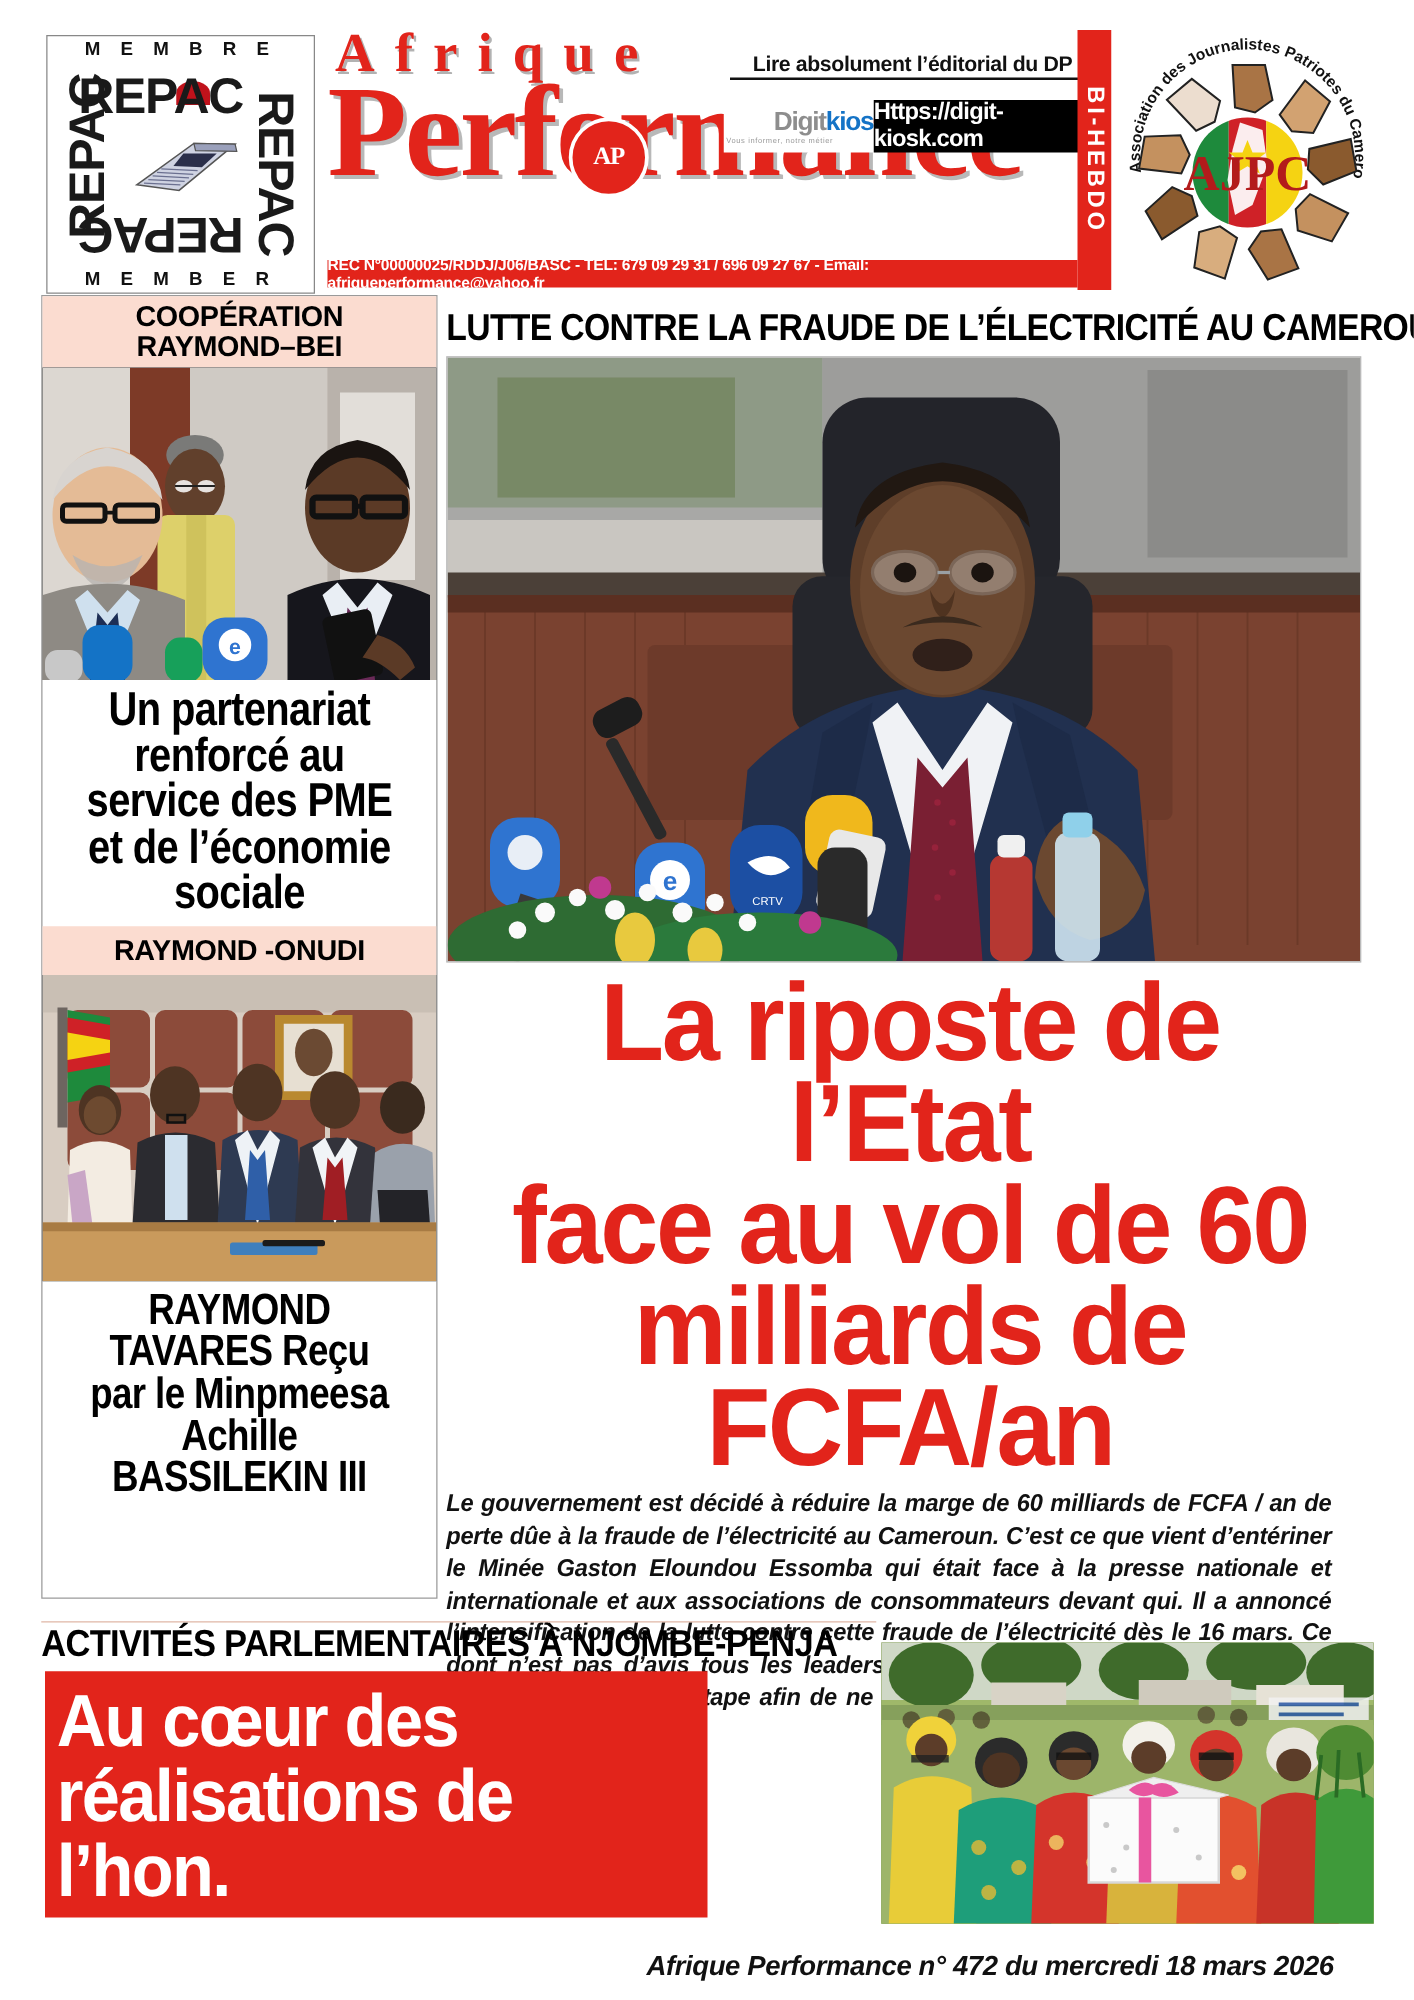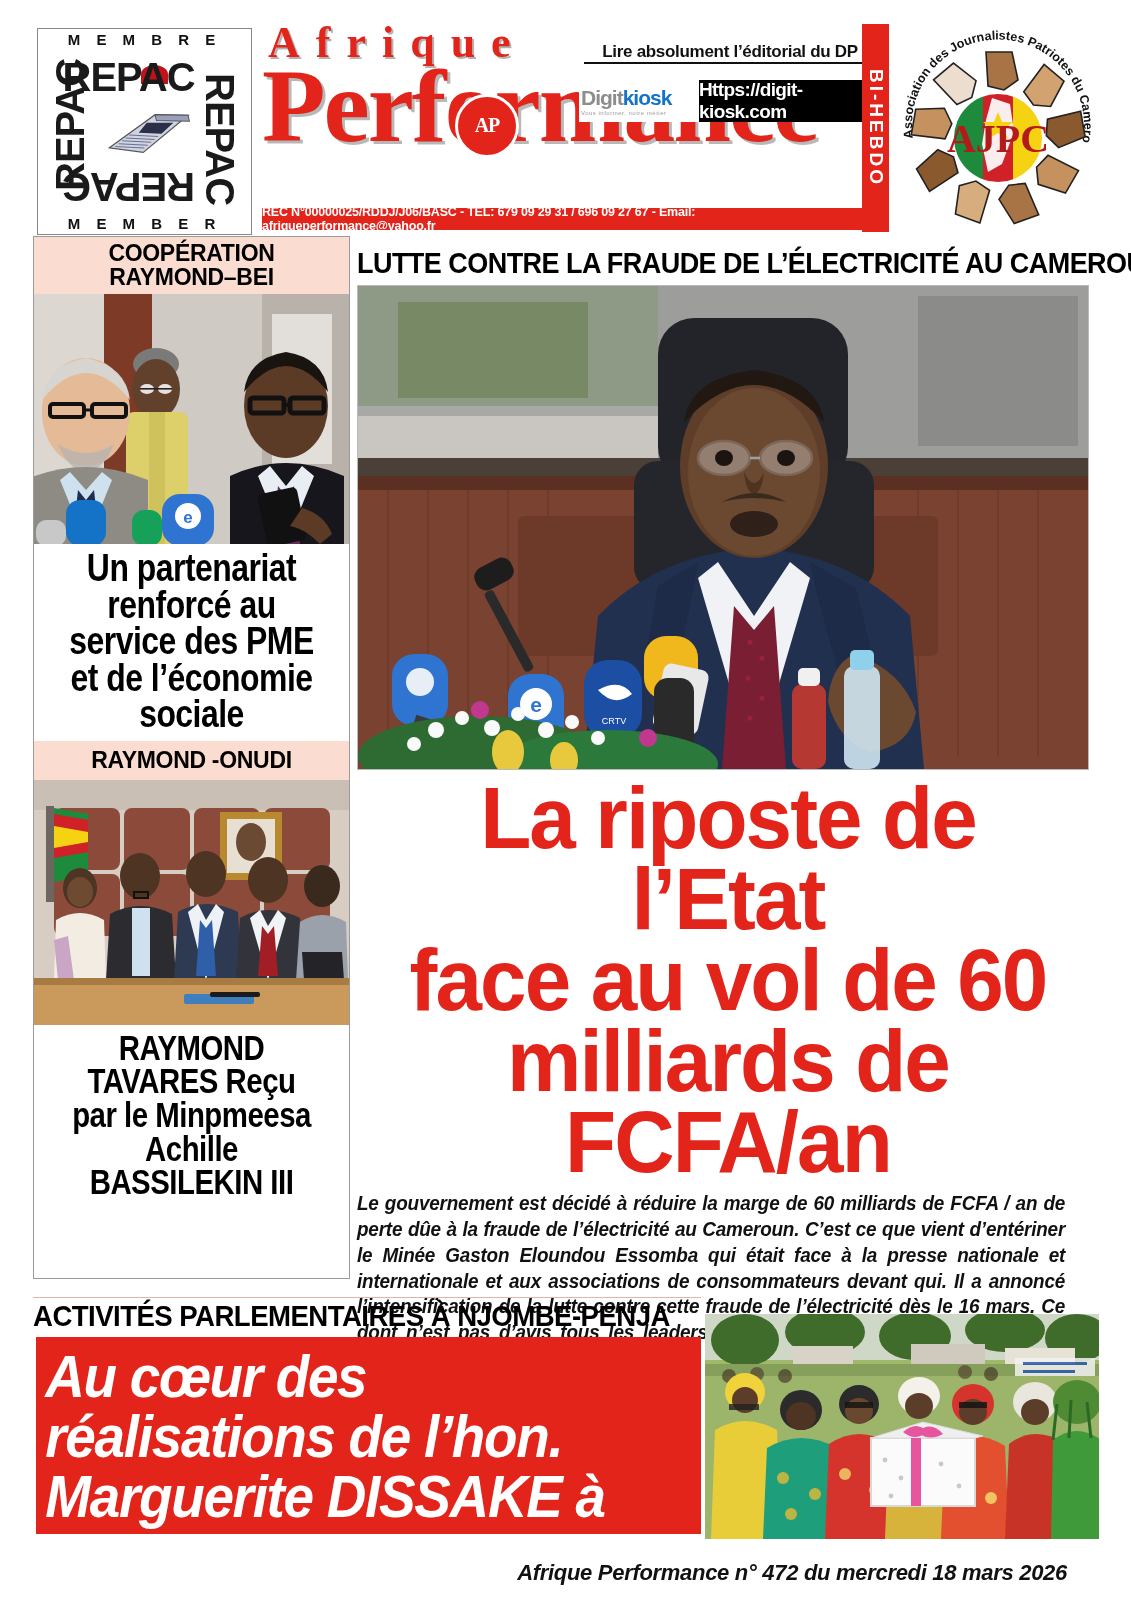--- a/index.html
+++ b/index.html
@@ -27,21 +27,21 @@
   .performance{font-family:"Liberation Serif",serif;font-weight:700;font-size:104px;color:#e2241b;line-height:1;
                letter-spacing:-2px;text-shadow:3px 3px 0 rgba(0,0,0,.28);white-space:nowrap;}
   .ap-badge{position:absolute;left:193px;top:40px;width:58px;height:58px;border-radius:50%;background:#e2241b;border:3px solid #fff;
             display:flex;align-items:center;justify-content:center;}
   .ap-badge span{font-family:"Liberation Serif",serif;font-size:20px;font-weight:700;color:#fff;letter-spacing:-1px;}
   .editorial{position:absolute;left:580px;top:42px;width:292px;text-align:center;font-size:17px;font-weight:700;
              color:#111;border-bottom:2px solid #111;padding-bottom:0;letter-spacing:-.3px;}
   .kiosk-row{position:absolute;left:575px;top:80px;width:297px;height:42px;display:flex;align-items:stretch;}
   .digitkiosk{width:120px;background:#fff;display:flex;flex-direction:column;justify-content:center;padding-left:2px;box-sizing:border-box;}
   .dk-main{font-size:21px;font-weight:700;line-height:1;letter-spacing:-1px;}
-  .dk-main .g{color:#8d8d8d;}
+  .dk-main .g{color:#8d8d8d;margin-left:38px;}
   .dk-main .b{color:#1473c6;}
   .dk-sub{font-size:6px;color:#9a9a9a;letter-spacing:.5px;margin-top:2px;}
   .kiosk-url{flex:1;background:#000;color:#fff;font-size:19px;font-weight:700;display:flex;align-items:center;
              justify-content:center;letter-spacing:-.6px;}
   .bihebdo{position:absolute;left:858px;top:24px;width:27px;height:208px;background:#e2241b;color:#fff;
            display:flex;align-items:center;justify-content:center;}
   .bihebdo span{writing-mode:vertical-rl;font-size:19px;font-weight:700;letter-spacing:3px;}
   .recline{position:absolute;left:258px;top:208px;width:600px;height:22px;background:#e2241b;color:#fff;
            display:flex;align-items:center;justify-content:center;font-size:12.5px;font-weight:700;letter-spacing:-.2px;}
 
@@ -68,21 +68,21 @@
            transform:scaleX(.95);transform-origin:center;}
   .lede{margin-top:8px;width:730px;font-family:"Liberation Sans Narrow","Liberation Sans",sans-serif;
         font-style:italic;font-weight:700;font-size:19.5px;line-height:1.33;letter-spacing:-.2px;color:#111;
         text-align:justify;transform:scaleX(.97);transform-origin:left center;}
 
   
   .bottom{position:absolute;left:33px;top:1297px;width:1066px;height:258px;}
   .botrule{position:absolute;left:0;top:0;width:668px;border-top:1px solid #e0b7a6;}
   .botkicker{position:absolute;left:0;top:4px;font-family:"Liberation Sans Narrow","Liberation Sans",sans-serif;
              font-weight:700;font-size:30px;line-height:1;letter-spacing:-.6px;transform:scaleX(.92);transform-origin:left center;}
-  .redbox{position:absolute;left:3px;top:40px;width:665px;height:197px;background:#e2241b;font-style:italic;}
+  .redbox{position:absolute;left:3px;top:40px;width:530px;height:197px;background:#e2241b;}
   .redbox-inner{color:#fff;font-family:"Liberation Sans Narrow","Liberation Sans",sans-serif;font-weight:700;
                 font-size:59px;line-height:1.02;letter-spacing:-1.4px;padding:10px 8px 0 10px;
                 transform:scaleX(.93);transform-origin:left center;}
   .botphoto{position:absolute;left:672px;top:17px;width:394px;height:225px;overflow:hidden;background:#6a8a3a;}
   .footerline{position:absolute;left:0;top:1560px;width:1099px;text-align:right;padding-right:32px;
               font-family:"Liberation Sans Narrow","Liberation Sans",sans-serif;font-style:italic;font-weight:700;
               font-size:22px;letter-spacing:-.3px;color:#111;box-sizing:border-box;}
 
   svg{display:block;}
 </style>

